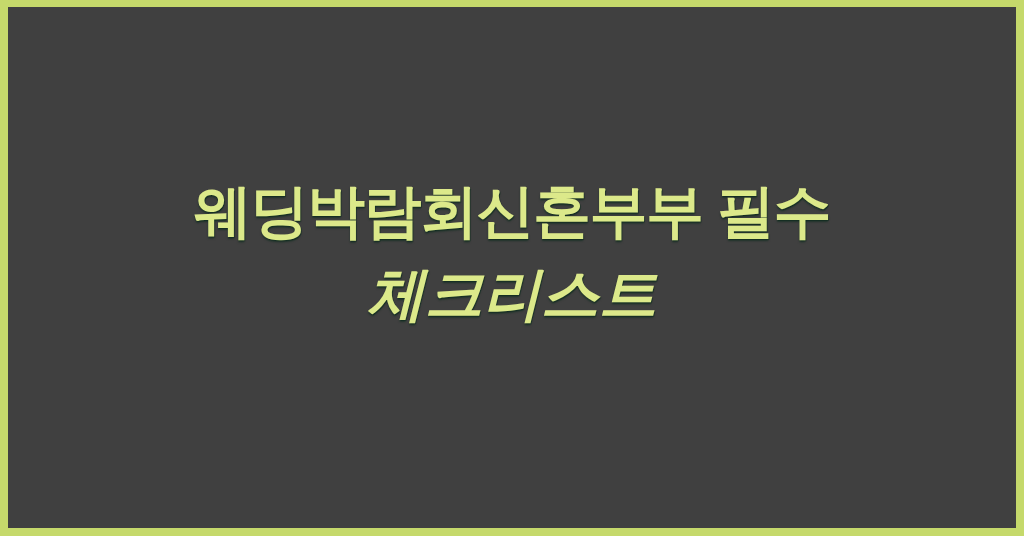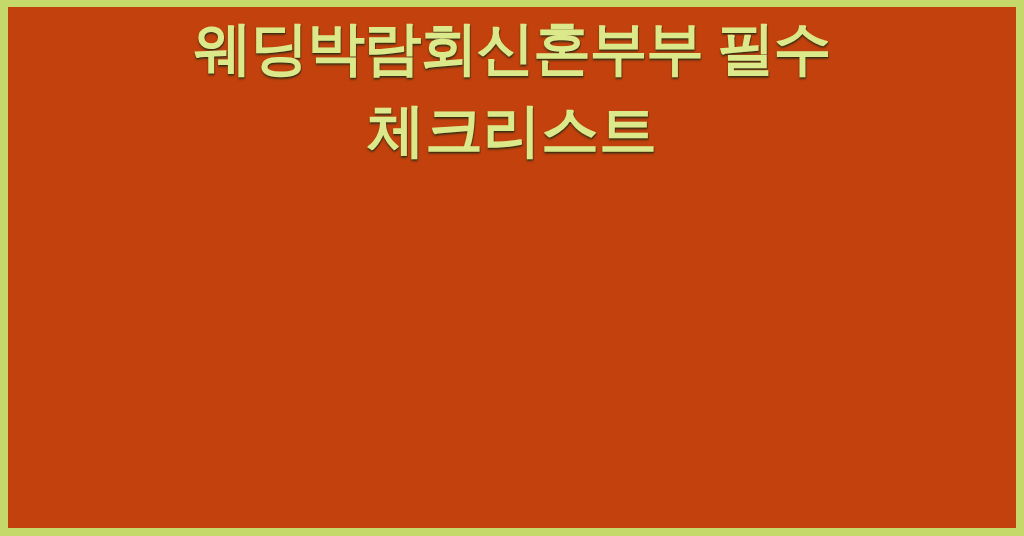--- a/index.html
+++ b/index.html
@@ -25,23 +25,23 @@
     background: #c5d96b;
     padding: 7px 8px 8px 8px;
   }
 
   
   .banner-inner {
     position: relative;
     box-sizing: border-box;
     width: 100%;
     height: 100%;
-    background: #c2410c;
+    background: #404040;
     display: flex;
-    align-items: flex-start;
+    align-items: center;
     justify-content: center;
     overflow: hidden;
   }
 
   .title-block {
     width: 100%;
     text-align: center;
     padding-bottom: 30px;
     -webkit-user-select: none;
     user-select: none;
@@ -56,20 +56,21 @@
     line-height: 1.42;
     letter-spacing: -1.5px;
     white-space: nowrap;
     text-shadow:
       0 2px 2px rgba(4, 40, 24, 0.55),
       1px 1px 0 rgba(4, 40, 24, 0.35);
   }
 
   .title-line-2 {
     letter-spacing: 0px;
+    font-style: italic;
   }
 </style>
 </head>
 <body>
 
 <div class="banner">
   <div class="banner-inner">
 
     <div class="title-block">
       <span class="title-line title-line-1">웨딩박람회신혼부부 필수</span>

